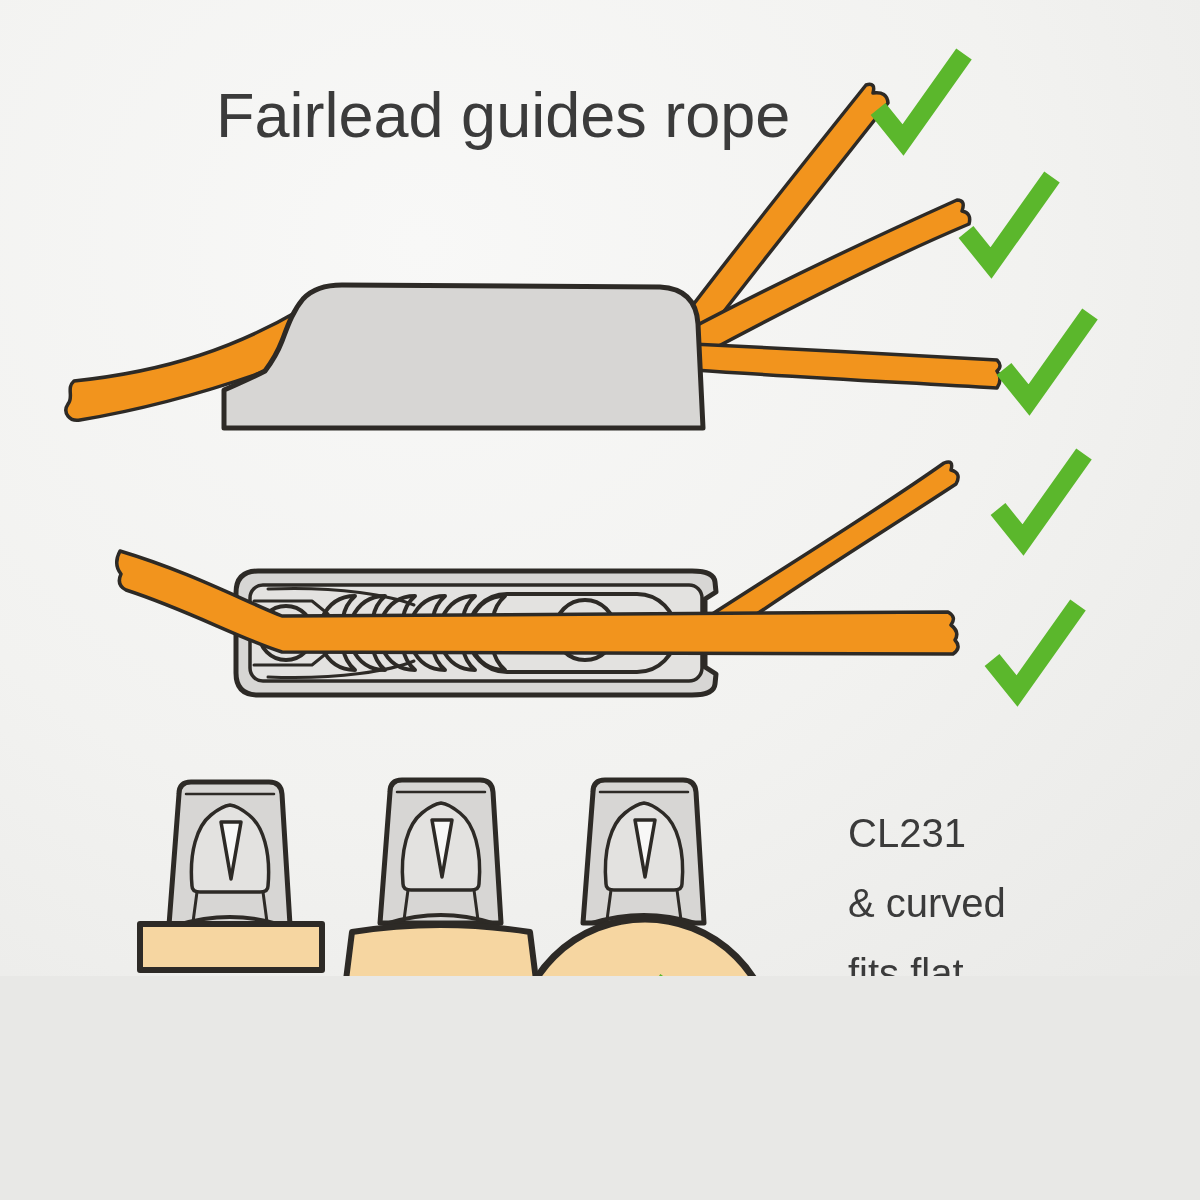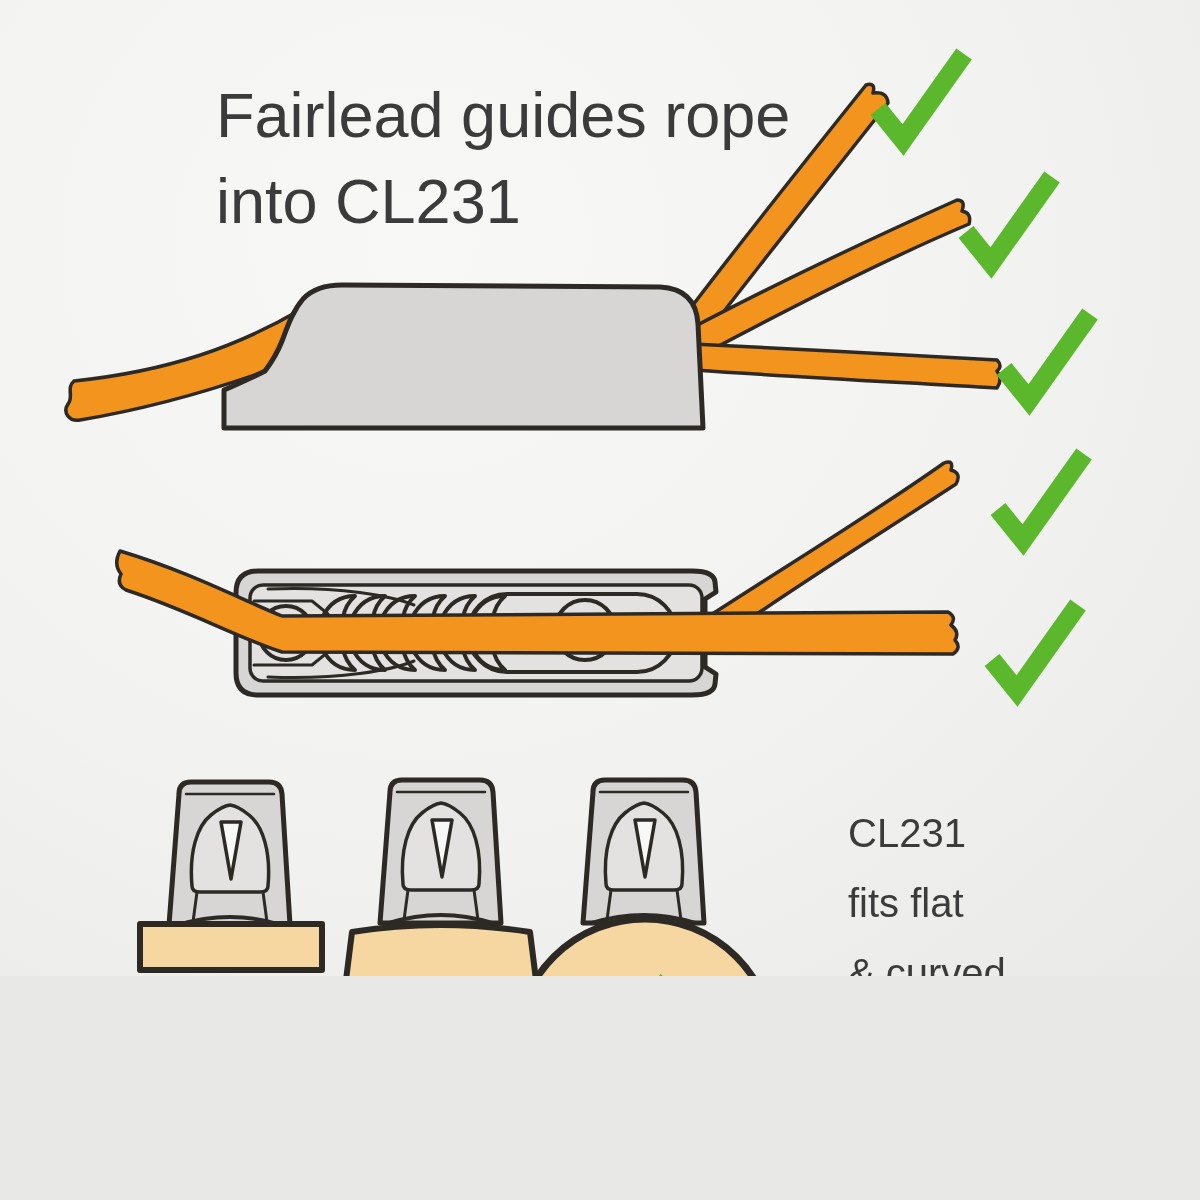--- a/index.html
+++ b/index.html
@@ -104,22 +104,21 @@
       <circle class="tan tan7" cx="645" cy="1048" r="129"></circle>
     </g>
   </g>
   <use href="#checkSym" transform="translate(172,995)"></use>
   <use href="#checkSym" transform="translate(374,995)"></use>
   <use href="#checkSym" transform="translate(566,978) scale(1.12)"></use>
 </svg>
 
 <div class="label title">
   <span>Fairlead guides rope</span>
-  <span>into CL231</span>
 </div>
 
 <div class="label caption">
   <span>CL231</span>
+  <span>&amp; curved</span>
   <span>fits flat</span>
-  <span>&amp; curved</span>
 </div>
 
 </div>
 
 </body></html>

